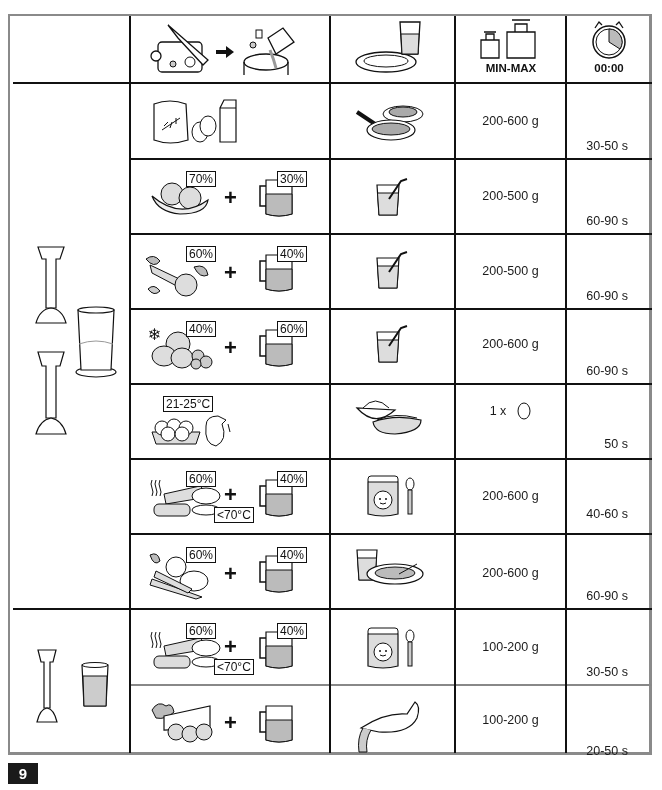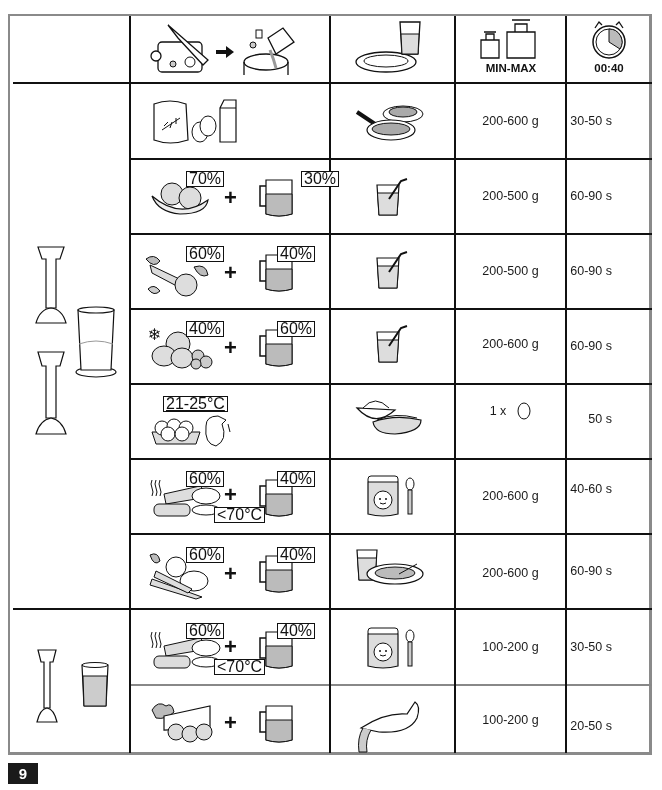--- a/index.html
+++ b/index.html
@@ -3,22 +3,22 @@
 <meta charset="utf-8">
 <style>
   html,body{margin:0;padding:0;background:#fff;}
   body{width:662px;height:790px;position:relative;font-family:"Liberation Sans",sans-serif;color:#111;overflow:hidden;}
   .frame{position:absolute;left:8px;top:14px;width:644px;height:741px;border:2px solid #8a8a8a;border-bottom-width:3px;border-right-width:3px;box-sizing:border-box;}
   .hline{position:absolute;height:1.5px;background:#111;}
   .hline.gray{background:#888;height:2px;}
   .vline{position:absolute;width:1.5px;background:#111;}
   .txt{font-size:12.5px;color:#1a1a1a;white-space:nowrap;}
   .qty{position:absolute;left:455px;width:111px;display:flex;align-items:center;justify-content:center;}
-  .time{position:absolute;left:566px;width:86px;display:flex;align-items:center;justify-content:flex-end;padding-right:40px;box-sizing:border-box;}
-  .pct{position:absolute;font-size:16px;border:1px solid #111;background:#fff;padding:0 2px;line-height:14px;}
+  .time{position:absolute;left:566px;width:86px;display:flex;align-items:center;justify-content:flex-end;padding-right:24px;box-sizing:border-box;margin-top:25px;}
+  .pct{position:absolute;font-size:12px;border:1px solid #111;background:#fff;padding:0 2px;line-height:14px;}
   .plus{position:absolute;font-size:22px;font-weight:bold;line-height:22px;}
   .hdr-label{position:absolute;font-weight:bold;font-size:11.5px;text-align:center;}
   .badge{position:absolute;left:8px;top:763px;width:30px;height:21px;background:#1a1a1a;color:#fff;font-weight:bold;font-size:15px;display:flex;align-items:center;justify-content:center;}
   svg{position:absolute;overflow:visible;}
 </style>
 </head>
 <body>
 
 <div class="frame"></div>
 
@@ -61,21 +61,21 @@
   <path d="M4 22 L22 22 L22 40 L4 40 Z M9 16 L17 16 L17 22 L9 22 Z M7 14 L19 14" fill="#fff" stroke="#111" stroke-width="1.3"></path>
   <path d="M30 14 L58 14 L58 40 L30 40 Z M38 6 L50 6 L50 14 L38 14 Z M35 2 L53 2" fill="#fff" stroke="#111" stroke-width="1.3"></path>
 </svg>
 <div class="hdr-label" style="left:466px;width:90px;top:62px;">MIN-MAX</div>
 <svg style="left:591px;top:18px" width="36" height="42" viewBox="0 0 36 42">
   <circle cx="18" cy="24" r="16" fill="#fff" stroke="#111" stroke-width="1.5"></circle>
   <circle cx="18" cy="24" r="13" fill="#fff" stroke="#111" stroke-width="1"></circle>
   <path d="M18 24 L18 11 A13 13 0 0 1 29 31 Z" fill="#bbb" stroke="#111" stroke-width="1"></path>
   <path d="M4 10 L8 4 L11 7 M32 10 L28 4 L25 7" fill="none" stroke="#111" stroke-width="1.3"></path>
 </svg>
-<div class="hdr-label" style="left:566px;width:86px;top:62px;">00:40</div>
+<div class="hdr-label" style="left:566px;width:86px;top:62px;">00:00</div>
 
 <svg style="left:34px;top:243px" width="34" height="90" viewBox="0 0 34 90">
   <path d="M4 4 L30 4 L26 16 L22 16 L22 65 L12 65 L12 16 L8 16 Z" fill="#fff" stroke="#111" stroke-width="1.2"></path>
   <path d="M2 80 Q6 66 17 65 Q28 66 32 80 Z" fill="#fff" stroke="#111" stroke-width="1.2"></path>
 </svg>
 <svg style="left:74px;top:306px" width="44" height="72" viewBox="0 0 44 72">
   <ellipse cx="22" cy="66" rx="20" ry="5" fill="#fff" stroke="#111" stroke-width="1.2"></ellipse>
   <path d="M4 4 L40 4 L37 64 L7 64 Z" fill="#fff" stroke="#111" stroke-width="1.2"></path>
   <ellipse cx="22" cy="4" rx="18" ry="3" fill="#fff" stroke="#111" stroke-width="1.2"></ellipse>
   <path d="M5 38 Q22 32 39 38" fill="none" stroke="#999" stroke-width="1"></path>
@@ -117,21 +117,21 @@
     <circle cx="40" cy="22" r="11" fill="#ddd" stroke="#111"></circle>
   <path d="M2 20 Q30 44 58 24 Q56 38 30 38 Q8 36 2 20 Z" fill="#eee" stroke="#111" stroke-width="1.2"></path>
 </svg>
 <div class="pct" style="left:186px;top:171px;">70%</div>
 <div class="plus" style="left:224px;top:187px;">+</div>
 <svg style="left:258px;top:176px" width="38" height="42" viewBox="0 0 38 42">
   <path d="M8 4 L34 4 L34 38 Q21 42 8 38 Z" fill="#fff" stroke="#111" stroke-width="1.2"></path>
   <path d="M8 18 L34 18 L34 38 Q21 42 8 38 Z" fill="#bbb" stroke="#111"></path>
   <path d="M8 10 L2 10 L2 30 L8 30" fill="none" stroke="#111" stroke-width="1.5"></path>
 </svg>
-<div class="pct" style="left:277px;top:171px;margin-left:24px;">30%</div>
+<div class="pct" style="left:277px;top:171px;">30%</div>
 <svg style="left:375px;top:175px" width="36" height="44" viewBox="0 0 36 44">
   <path d="M2 10 L24 10 L22 40 L4 40 Z" fill="#fff" stroke="#111" stroke-width="1.2"></path>
   <path d="M2.5 18 L23.5 18 L22 40 L4 40 Z" fill="#ddd" stroke="#111"></path>
   <path d="M14 24 L26 6 L32 4" fill="none" stroke="#111" stroke-width="2"></path>
 </svg>
 <div class="qty txt" style="top:159px;height:74px;">200-500 g</div>
 <div class="time txt" style="top:159px;height:74px;">60-90 s</div>
 
 <svg style="left:146px;top:253px" width="66" height="46" viewBox="0 0 66 46">
   <path d="M4 12 L46 32 L44 40 L6 20 Z" fill="#ddd" stroke="#111"></path>
@@ -174,21 +174,21 @@
 </svg>
 <div class="pct" style="left:277px;top:321px;">60%</div>
 <svg style="left:375px;top:322px" width="36" height="44" viewBox="0 0 36 44">
   <path d="M2 10 L24 10 L22 40 L4 40 Z" fill="#fff" stroke="#111" stroke-width="1.2"></path>
   <path d="M2.5 18 L23.5 18 L22 40 L4 40 Z" fill="#ddd" stroke="#111"></path>
   <path d="M14 24 L26 6 L32 4" fill="none" stroke="#111" stroke-width="2"></path>
 </svg>
 <div class="qty txt" style="top:309px;height:70px;">200-600 g</div>
 <div class="time txt" style="top:309px;height:74px;">60-90 s</div>
 
-<div class="pct" style="left:163px;top:396px;text-decoration:underline;">21-25°C</div>
+<div class="pct" style="left:163px;top:396px;">21-25°C</div>
 <svg style="left:150px;top:412px" width="90" height="36" viewBox="0 0 90 36">
   <path d="M2 20 L50 20 L46 32 L6 32 Z" fill="#ddd" stroke="#111"></path>
   <circle cx="12" cy="16" r="7" fill="#fff" stroke="#111"></circle>
     <circle cx="24" cy="14" r="7" fill="#fff" stroke="#111"></circle>
     <circle cx="36" cy="16" r="7" fill="#fff" stroke="#111"></circle>
   <circle cx="18" cy="22" r="7" fill="#fff" stroke="#111"></circle>
     <circle cx="32" cy="22" r="7" fill="#fff" stroke="#111"></circle>
   <path d="M56 14 Q56 4 68 4 L76 8 L72 12 Q78 28 66 34 Q54 32 56 14 Z" fill="#fff" stroke="#111"></path>
   <path d="M78 12 L80 20" stroke="#111"></path>
 </svg>

